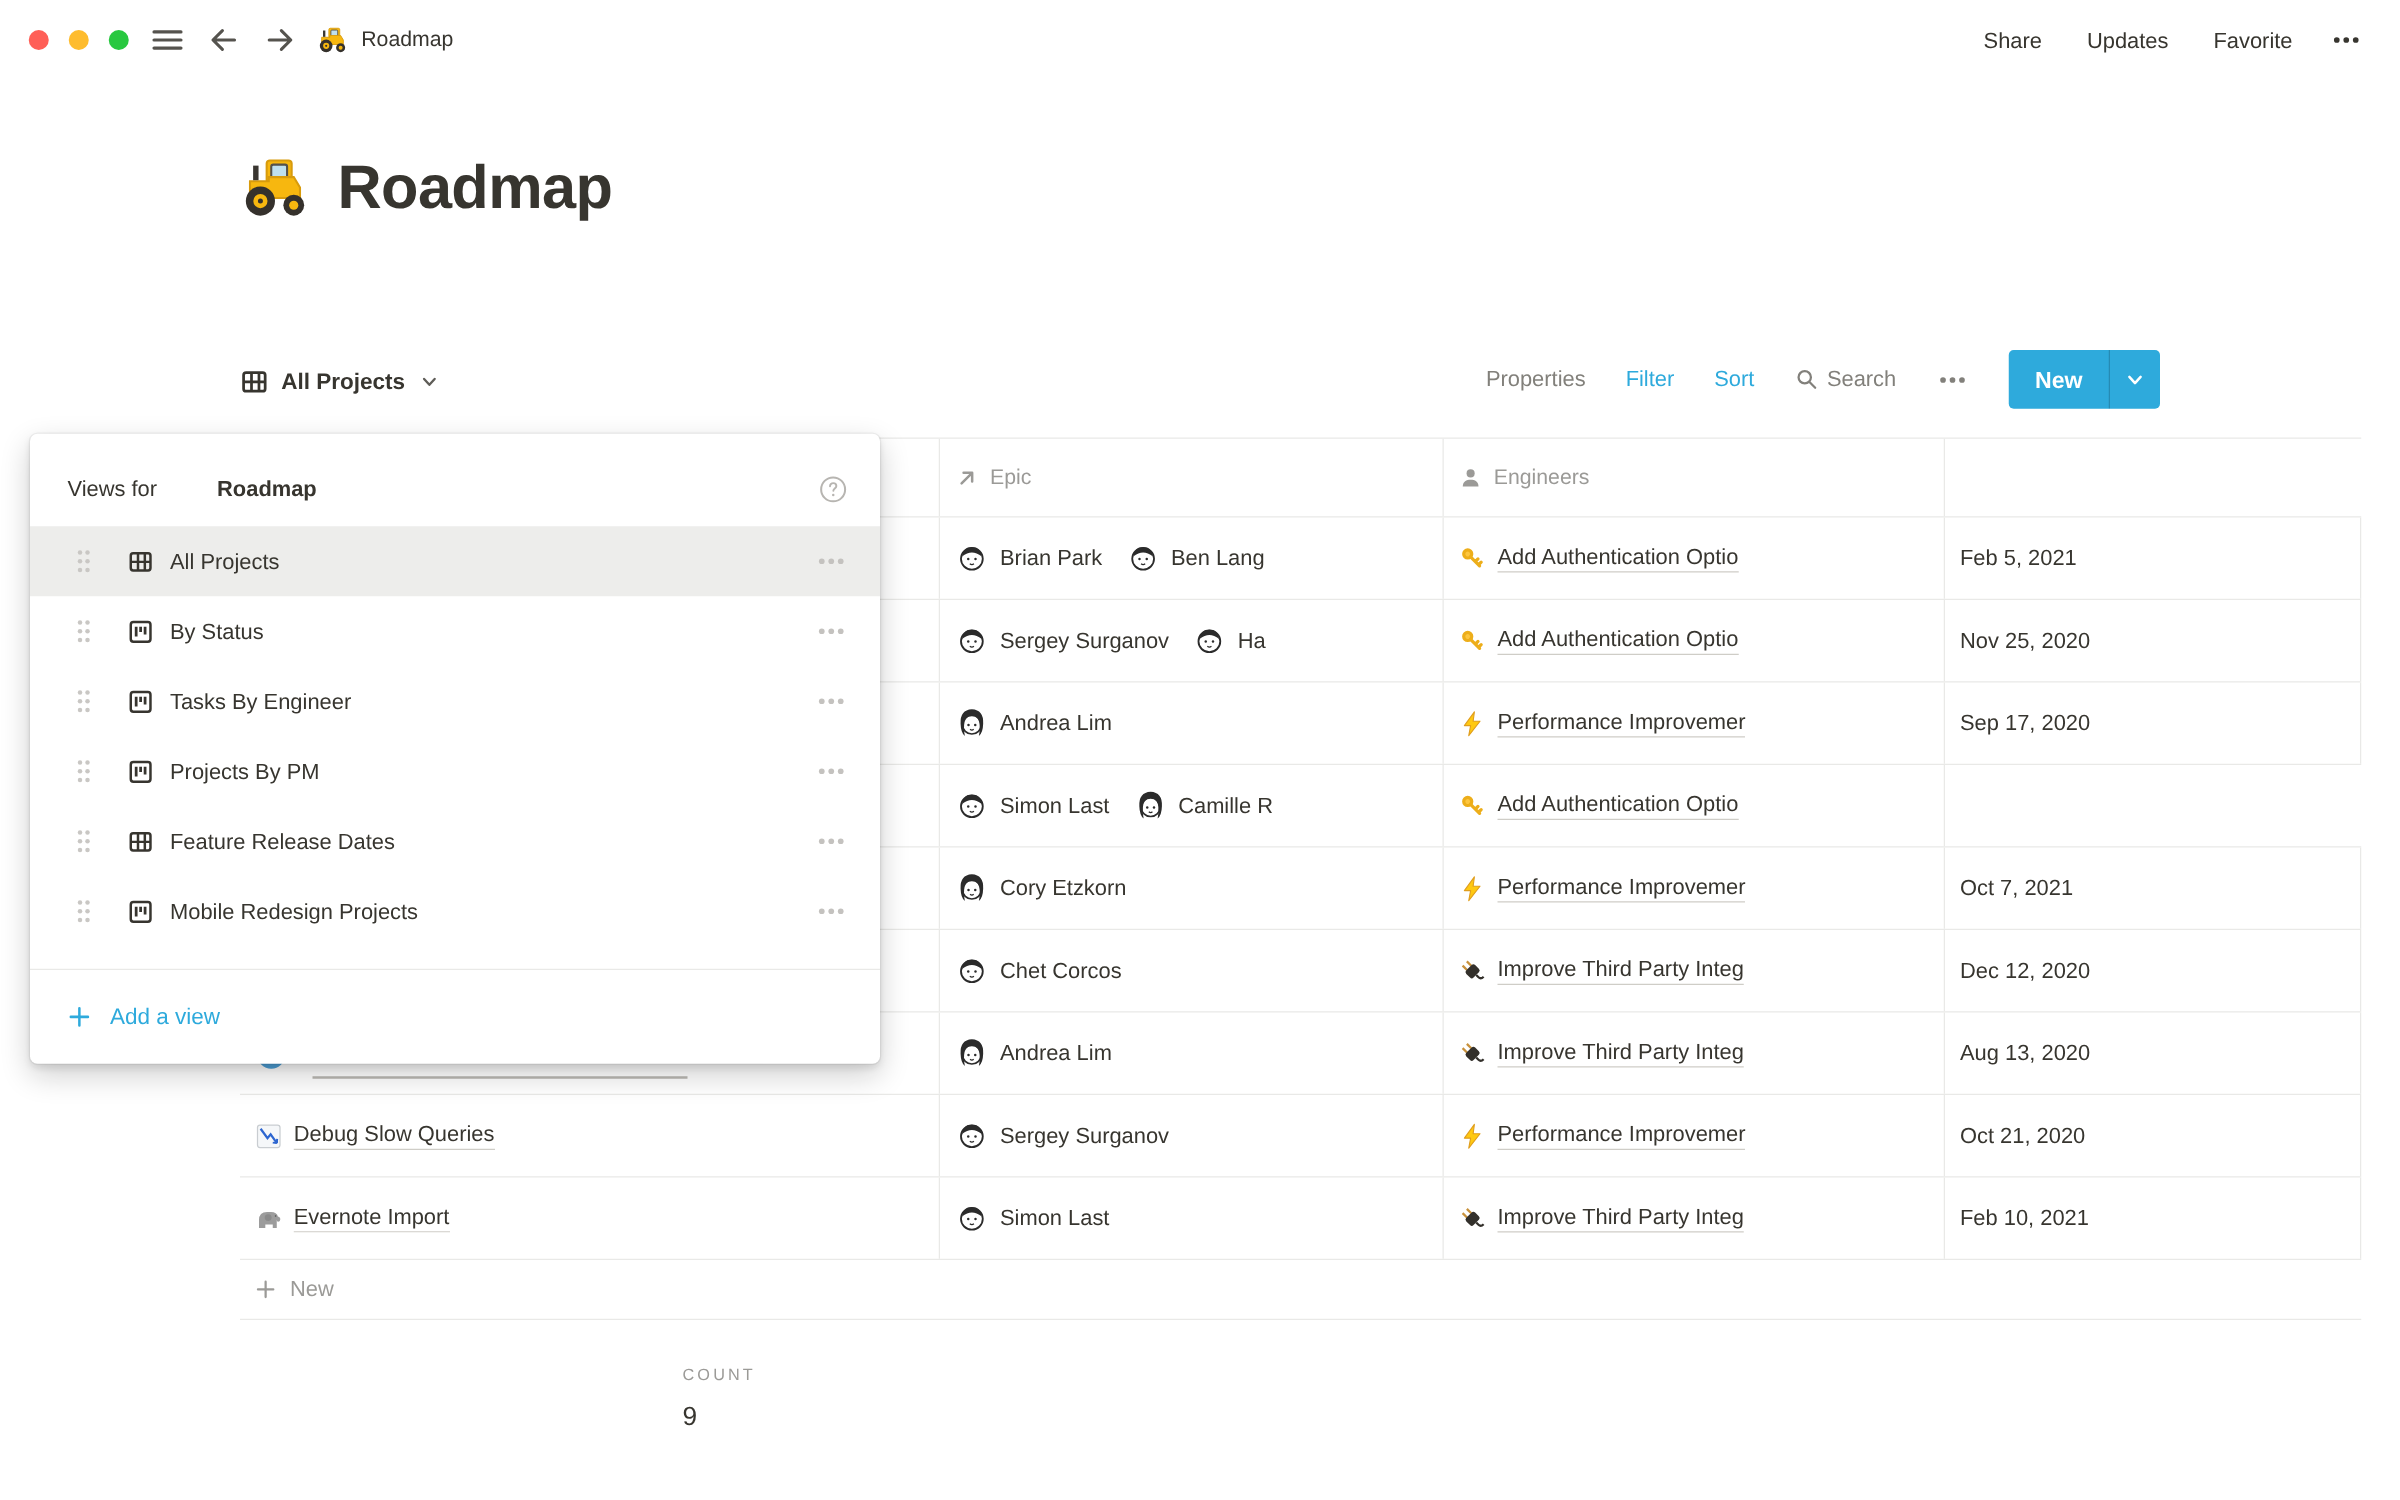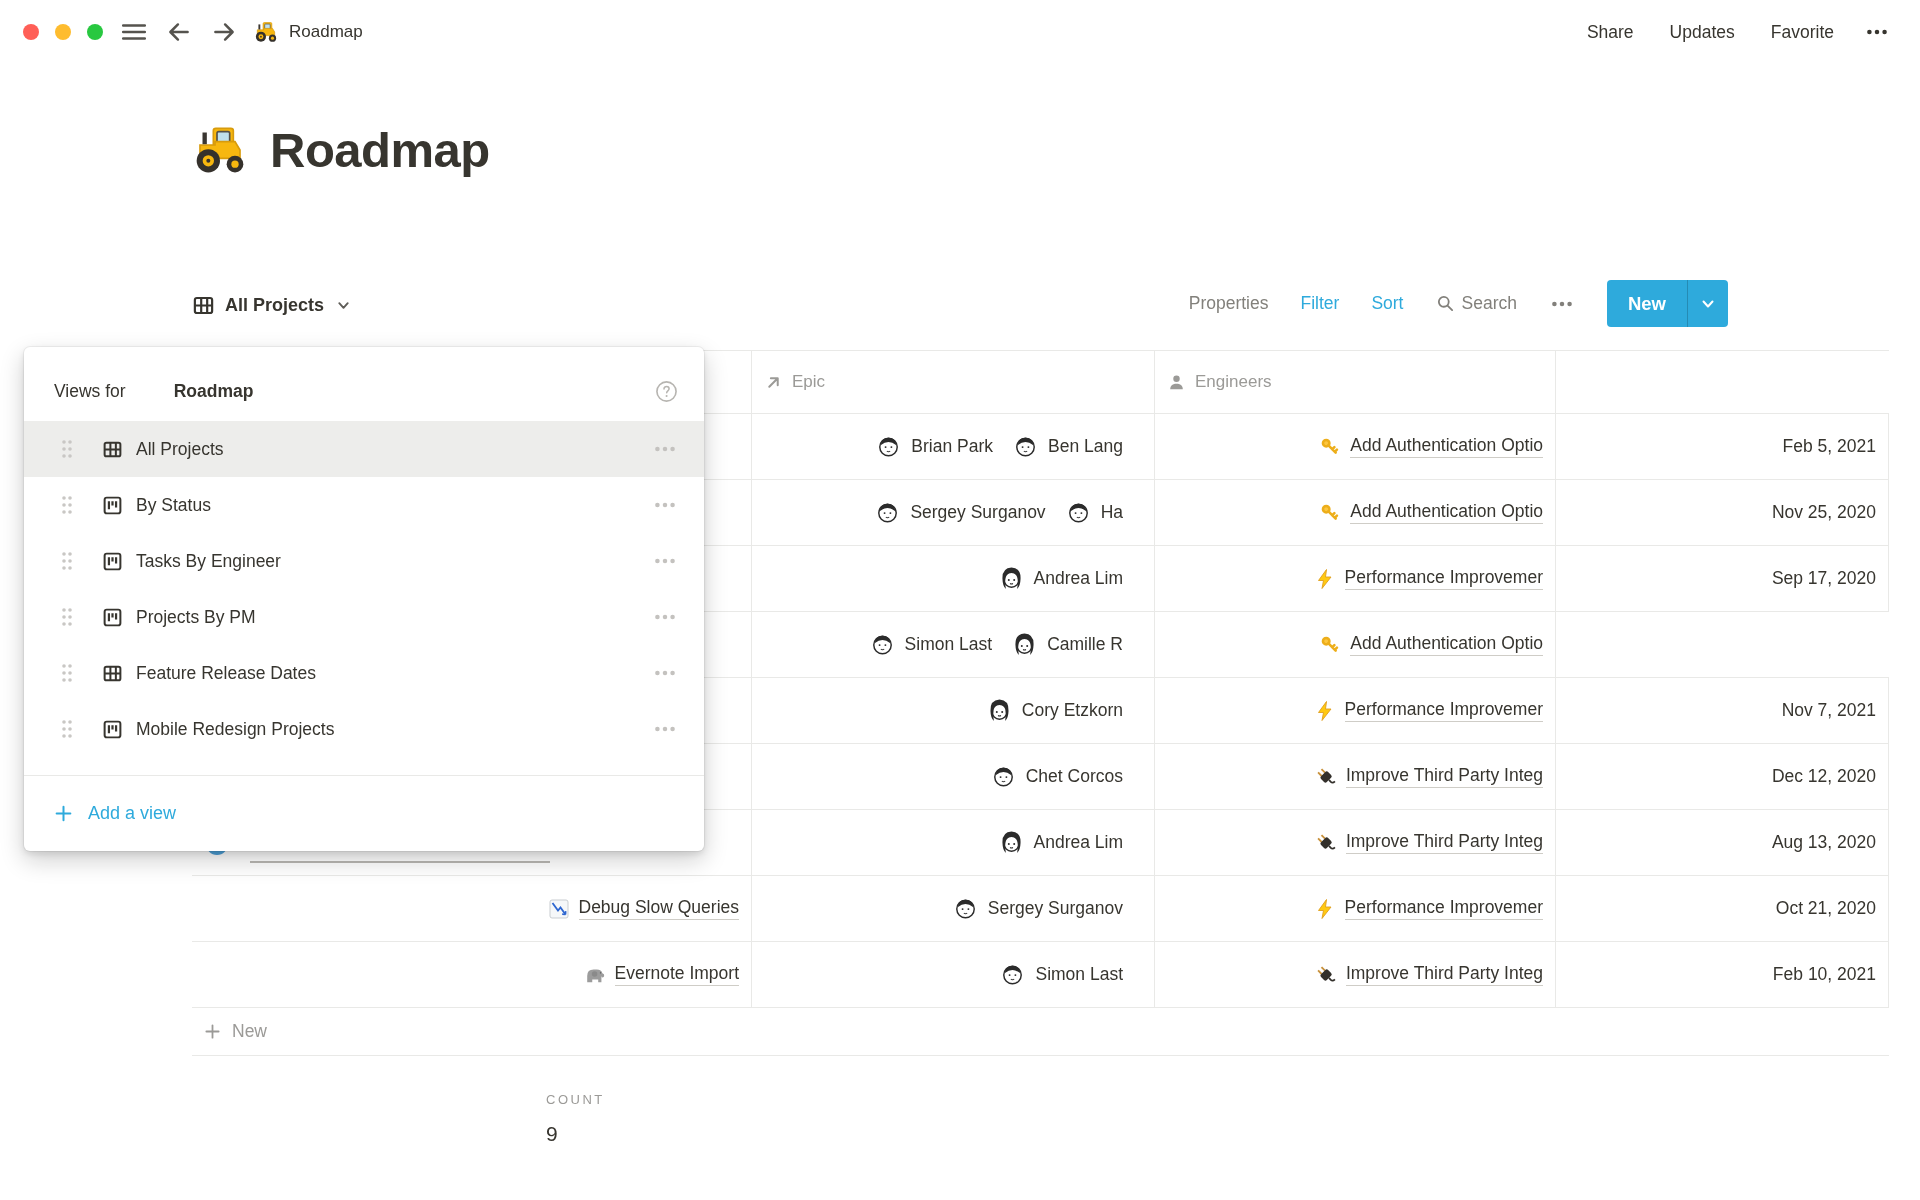--- a/index.html
+++ b/index.html
@@ -47,21 +47,21 @@
   #new-chevron{width:40px; display:flex; align-items:center; justify-content:center;}
   #new-chevron .ic{width:16px; height:16px; color:#fff;}
 
   
   #table{position:absolute; left:192px; top:350px; width:1697px;}
   .thead,.trow{display:grid; grid-template-columns:560px 403px 401px 333px;}
   .thead{height:64px; border-top:1px solid var(--border); border-bottom:1px solid var(--border);}
   .th{display:flex; align-items:center; gap:9px; padding:0 12px; color:var(--muted); font-size:17px; border-right:1px solid var(--border); overflow:hidden; cursor:pointer;}
   .th .ic{width:19px; height:19px; color:var(--muted); flex-shrink:0;}
   .trow{height:66px; border-bottom:1px solid var(--border);}
-  .td{display:flex; align-items:center; padding:0 12px; border-right:1px solid var(--border); overflow:hidden; white-space:nowrap; font-size:17.5px; position:relative;justify-content:flex-end;}
+  .td{display:flex; align-items:center; padding:0 12px; border-right:1px solid var(--border); overflow:hidden; white-space:nowrap; font-size:17.5px; position:relative;}
   .person{display:flex; align-items:center; gap:9px; margin-right:19px; flex-shrink:0;}
   .avatar{width:27px; height:27px; flex-shrink:0;}
   .person-name{color:var(--text);}
   .cell-icon{width:22px; height:22px; flex-shrink:0; margin-right:9px;}
   .epic-link,.name-label{font-weight:500; color:var(--text); border-bottom:1.5px solid #CFCDC7; padding-bottom:1px; white-space:nowrap;}
   .page-link{display:flex; align-items:center; cursor:pointer; overflow:hidden;}
   .date-text{color:var(--text);}
   .partial-icon{position:absolute; left:14px; top:23px; width:22px; height:22px; border-radius:50%; background:#4A9FD8;}
   .partial-line{position:absolute; left:58px; top:51px; width:300px; height:1.5px; background:#B9B7B2;}
   #new-row{height:48px; display:flex; align-items:center; gap:11px; padding-left:12px; color:var(--muted); font-size:17.5px; border-bottom:1px solid var(--border); cursor:pointer;}
@@ -400,21 +400,21 @@
         </div>
         <div class="td">
           <span class="ic cell-icon">
             <svg xmlns="http://www.w3.org/2000/svg" viewBox="0 0 22 22">
               <path d="M12.5 1.5 4.5 12.5h5L8 20.5 17 9h-5.5Z" fill="#FFC911" stroke="#E09E1D" stroke-width="0.9" stroke-linejoin="round"></path>
             </svg>
           </span>
           <span class="epic-link">Performance Improvemer</span>
         </div>
         <div class="td">
-          <span class="date-text">Nov 7, 2021</span>
+          <span class="date-text">Oct 7, 2021</span>
         </div>
       </div>
       <div class="trow">
         <div class="td"></div>
         <div class="td">
           <span class="person">
             <span class="ic avatar">
               <svg xmlns="http://www.w3.org/2000/svg" viewBox="0 0 26 26">
                 <circle cx="13" cy="13.5" r="8.4" fill="#fff" stroke="#2b2b2b" stroke-width="1.4"></circle>
                 <path d="M5.4 11.8Q6.4 4.6 13 4.6q6.6 0 7.6 7.2Q16.6 8.7 13 8.7q-3.6 0-7.6 3.1Z" fill="#2b2b2b"></path>

